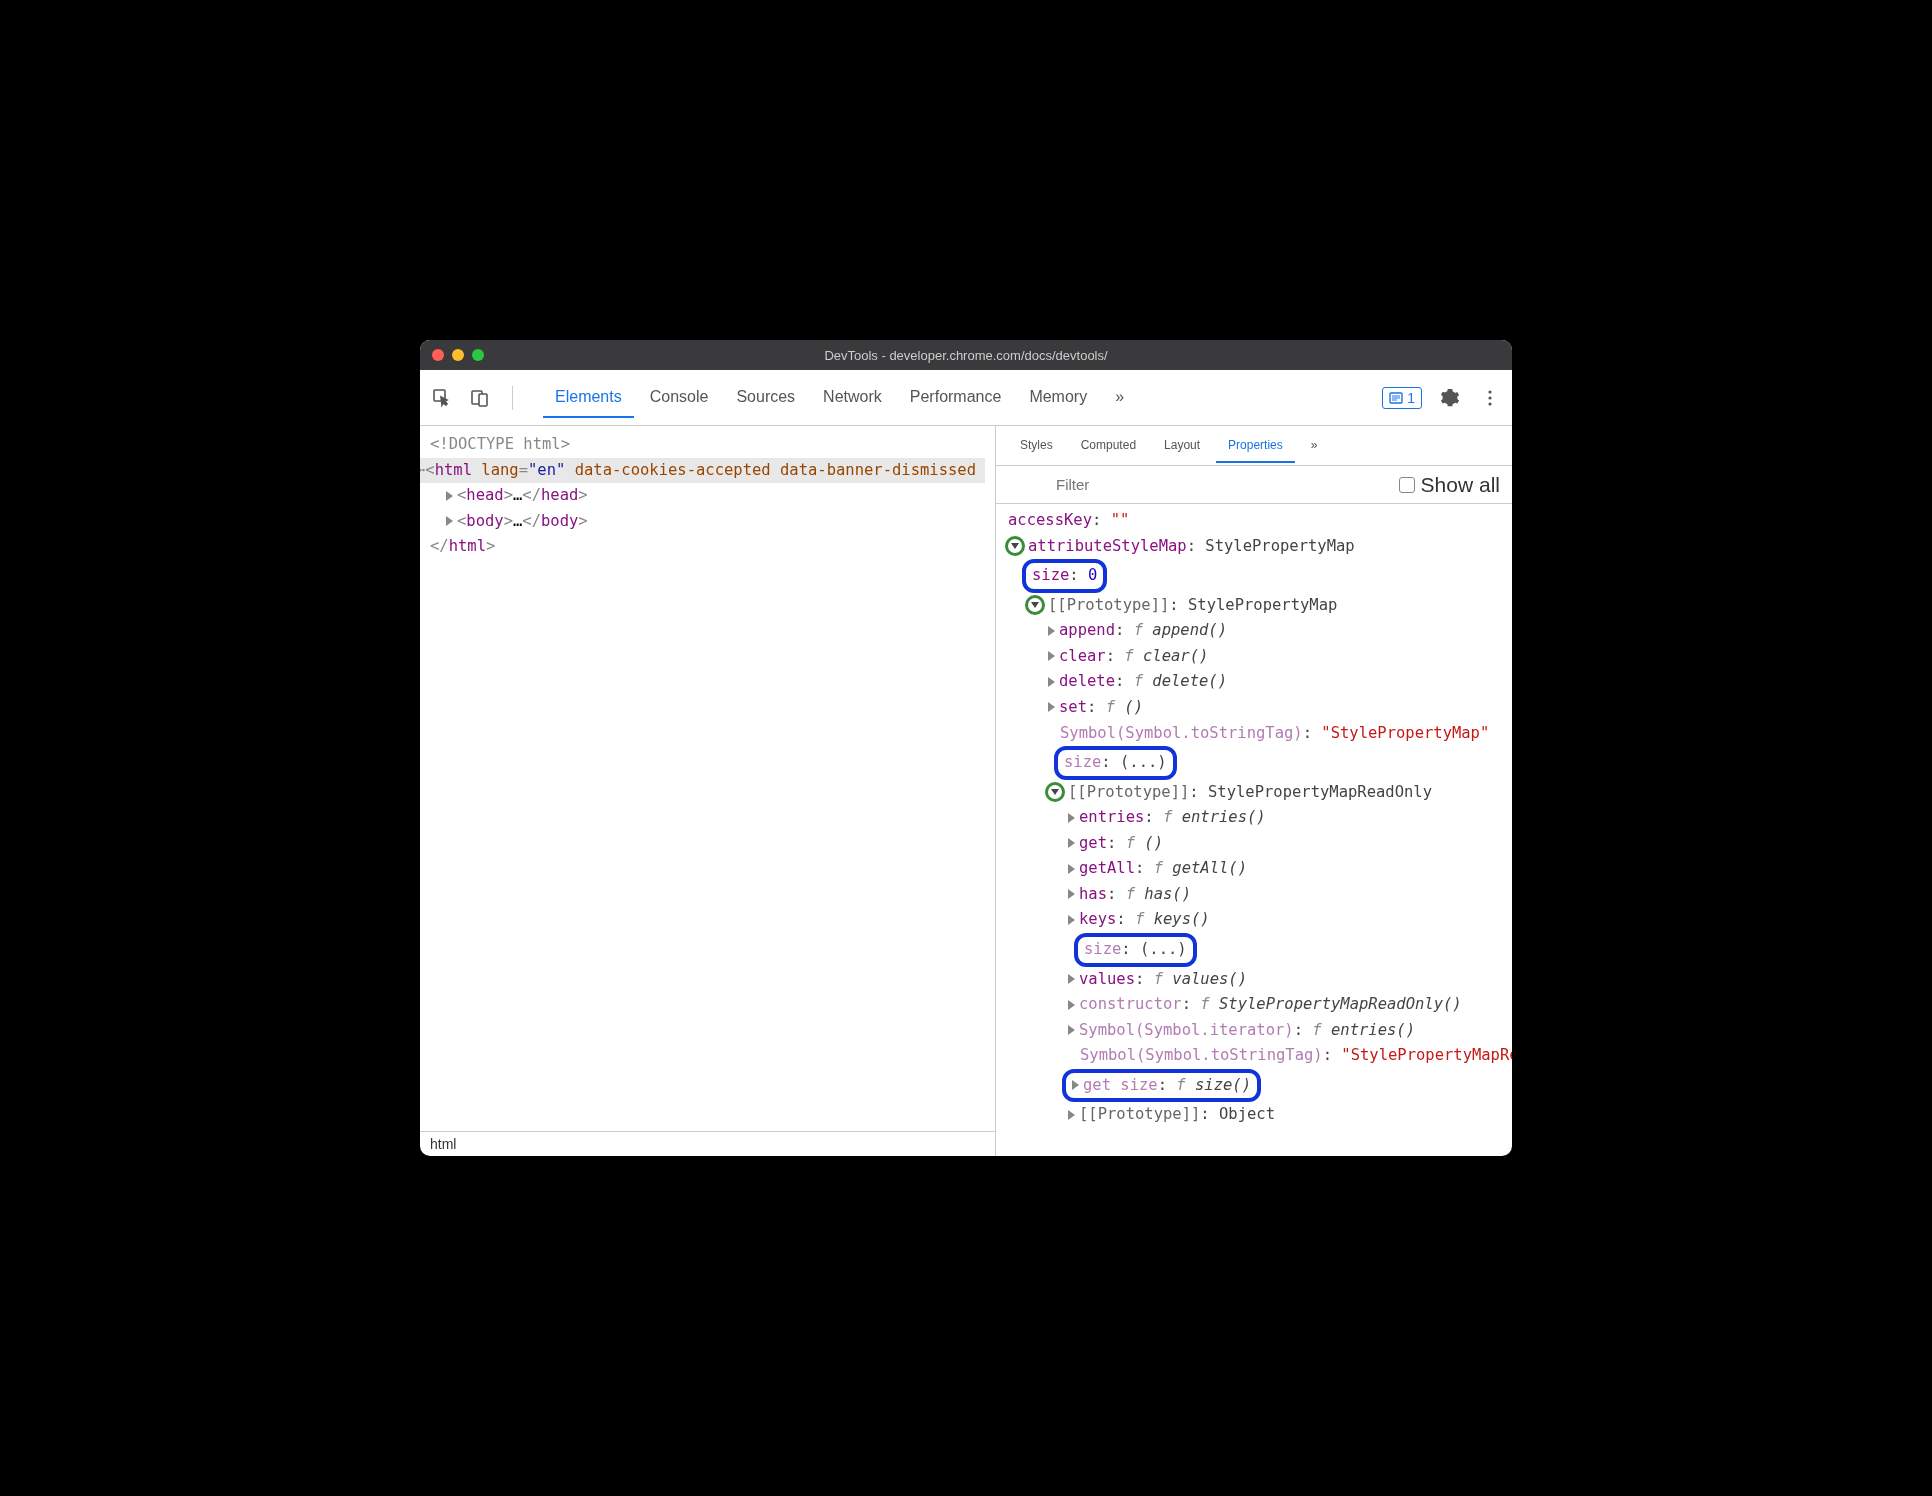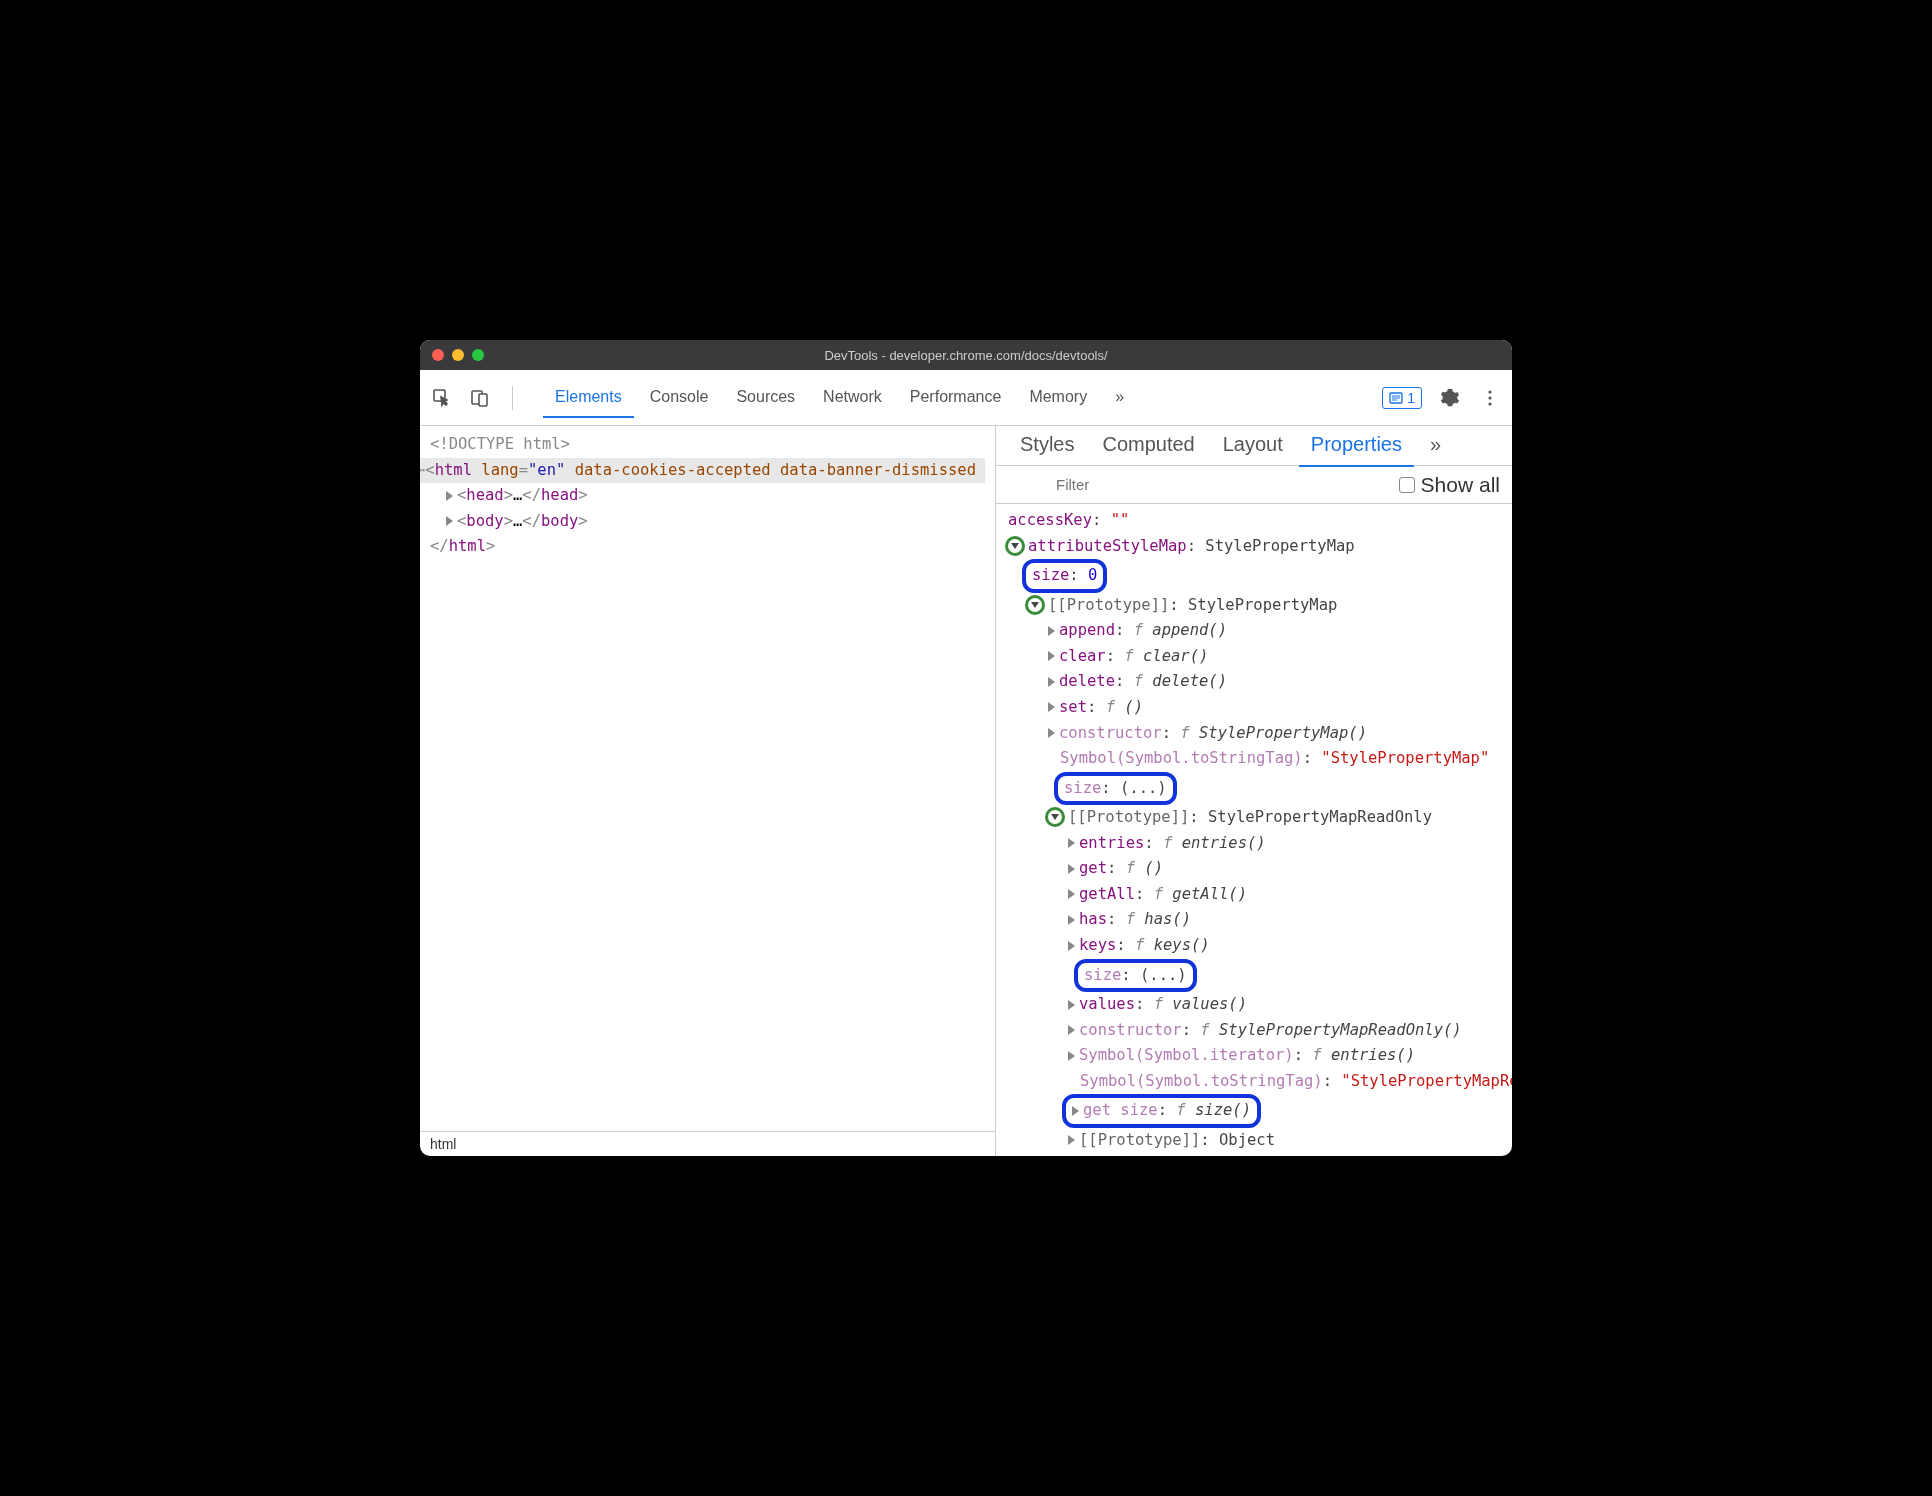--- a/index.html
+++ b/index.html
@@ -135,21 +135,21 @@
 .side-tabs {
   height: 40px;
   border-bottom: 1px solid #ccc;
   display: flex;
   align-items: center;
   padding: 0 12px;
   gap: 4px;
 }
 .side-tab {
   padding: 9px 12px;
-  font-size: 20px;
+  font-size: 12px;
   color: #555;
   cursor: pointer;
   border-bottom: 2px solid transparent;
 }
 .side-tab.active { color: #1a73e8; border-bottom-color: #1a73e8; }
 .filter-bar {
   height: 38px;
   border-bottom: 1px solid #ccc;
   display: flex; align-items: center;
   padding: 0 12px;
@@ -327,21 +327,20 @@
 
         <div class="prop-line i0" style="margin-left:20px">
           <span class="tri-green"></span>
           <span style="padding-left:20px"><span class="prop-key proto">[[Prototype]]</span><span class="colon">: </span><span class="prop-val-obj">StylePropertyMap</span></span>
         </div>
 
         <div class="prop-line i2"><span class="tri"></span><span class="prop-key">append</span><span class="colon">: </span><span class="f-sym">f </span><span class="prop-func">append()</span></div>
         <div class="prop-line i2"><span class="tri"></span><span class="prop-key">clear</span><span class="colon">: </span><span class="f-sym">f </span><span class="prop-func">clear()</span></div>
         <div class="prop-line i2"><span class="tri"></span><span class="prop-key">delete</span><span class="colon">: </span><span class="f-sym">f </span><span class="prop-func">delete()</span></div>
         <div class="prop-line i2"><span class="tri"></span><span class="prop-key">set</span><span class="colon">: </span><span class="f-sym">f </span><span class="prop-func">()</span></div>
-        <div class="prop-line i2"><span class="tri"></span><span class="prop-key dim">constructor</span><span class="colon">: </span><span class="f-sym">f </span><span class="prop-func">StylePropertyMap()</span></div>
         <div class="prop-line i2" style="padding-left:52px"><span class="prop-key dim">Symbol(Symbol.toStringTag)</span><span class="colon">: </span><span class="prop-val-str">"StylePropertyMap"</span></div>
         <div class="prop-line i2" style="padding-left:52px">
           <span class="highlight-blue"><span class="prop-key dim">size</span><span class="colon">: </span><span class="prop-val-obj">(...)</span></span>
         </div>
 
         <div class="prop-line" style="margin-left:40px">
           <span class="tri-green"></span>
           <span style="padding-left:20px"><span class="prop-key proto">[[Prototype]]</span><span class="colon">: </span><span class="prop-val-obj">StylePropertyMapReadOnly</span></span>
         </div>
 

